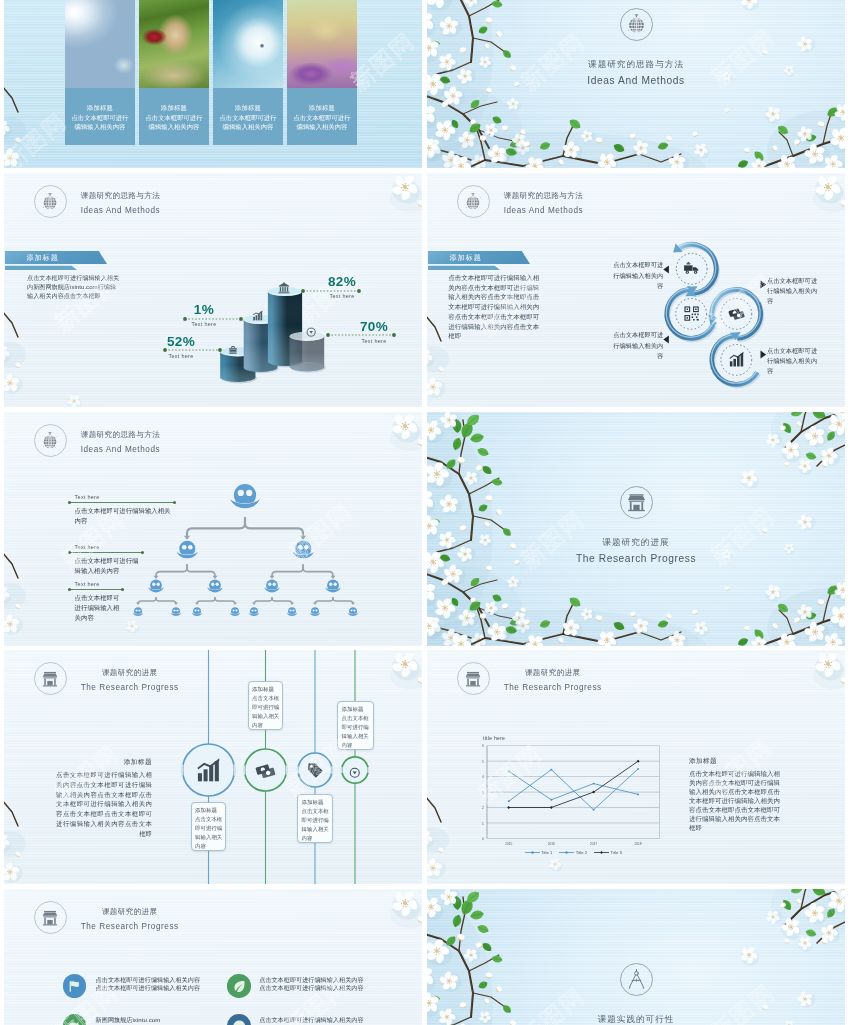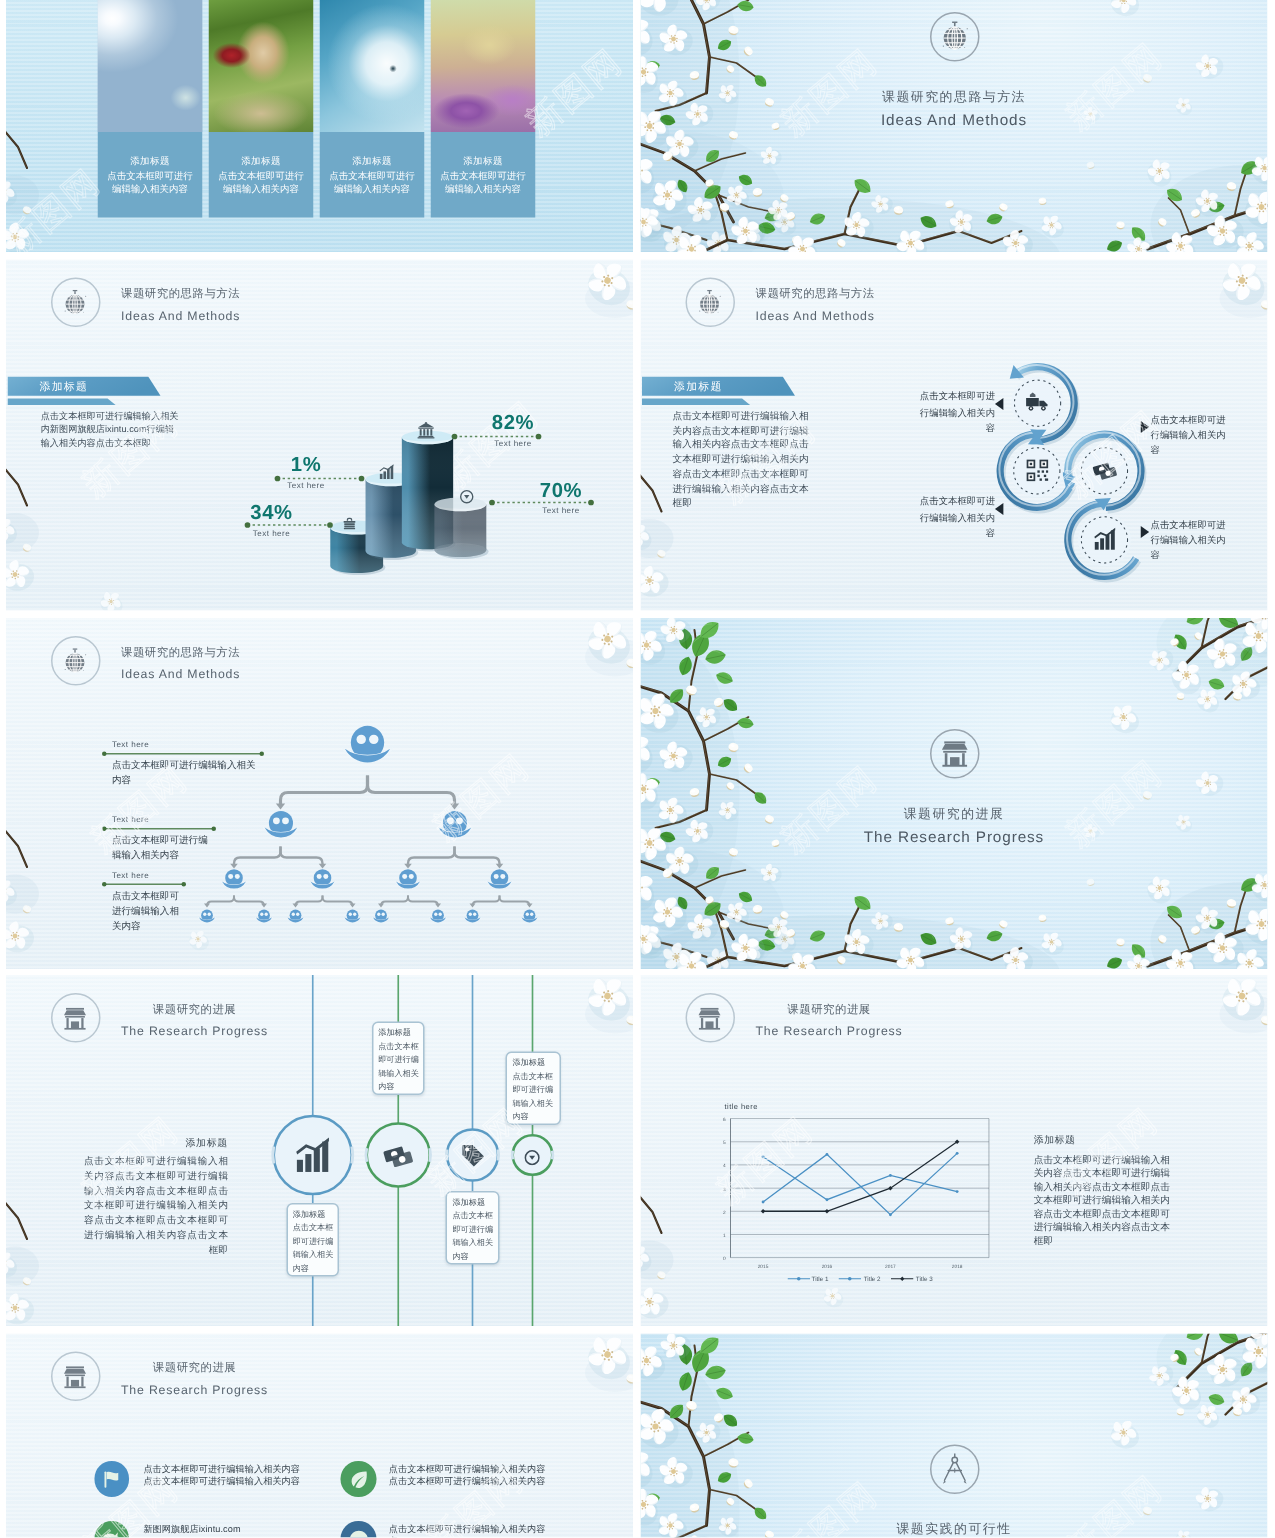--- a/index.html
+++ b/index.html
@@ -563,21 +563,21 @@
         <circle cx="181" cy="146" r="1.9" fill="#44703f"></circle>
         <circle cx="237" cy="146" r="1.9" fill="#44703f"></circle>
         <line x1="299" y1="118" x2="355" y2="118" stroke="#5e8a5e" stroke-width="0.9" stroke-dasharray="1.6,1.8"></line>
         <circle cx="299" cy="118" r="1.9" fill="#44703f"></circle>
         <circle cx="355" cy="118" r="1.9" fill="#44703f"></circle>
         <line x1="324" y1="162" x2="390" y2="162" stroke="#5e8a5e" stroke-width="0.9" stroke-dasharray="1.6,1.8"></line>
         <circle cx="324" cy="162" r="1.9" fill="#44703f"></circle>
         <circle cx="390" cy="162" r="1.9" fill="#44703f"></circle>
       </svg>
       <div class="pctwrap" style="left:145px;top:161px;width:64px;">
- <div class="pctnum">34%</div>
+ <div class="pctnum">52%</div>
  <div class="pctlab">Text here</div>
       </div>
       <div class="pctwrap" style="left:168px;top:129px;width:64px;">
  <div class="pctnum">1%</div>
  <div class="pctlab">Text here</div>
       </div>
       <div class="pctwrap" style="left:306px;top:101px;width:64px;">
  <div class="pctnum">82%</div>
  <div class="pctlab">Text here</div>
       </div>

